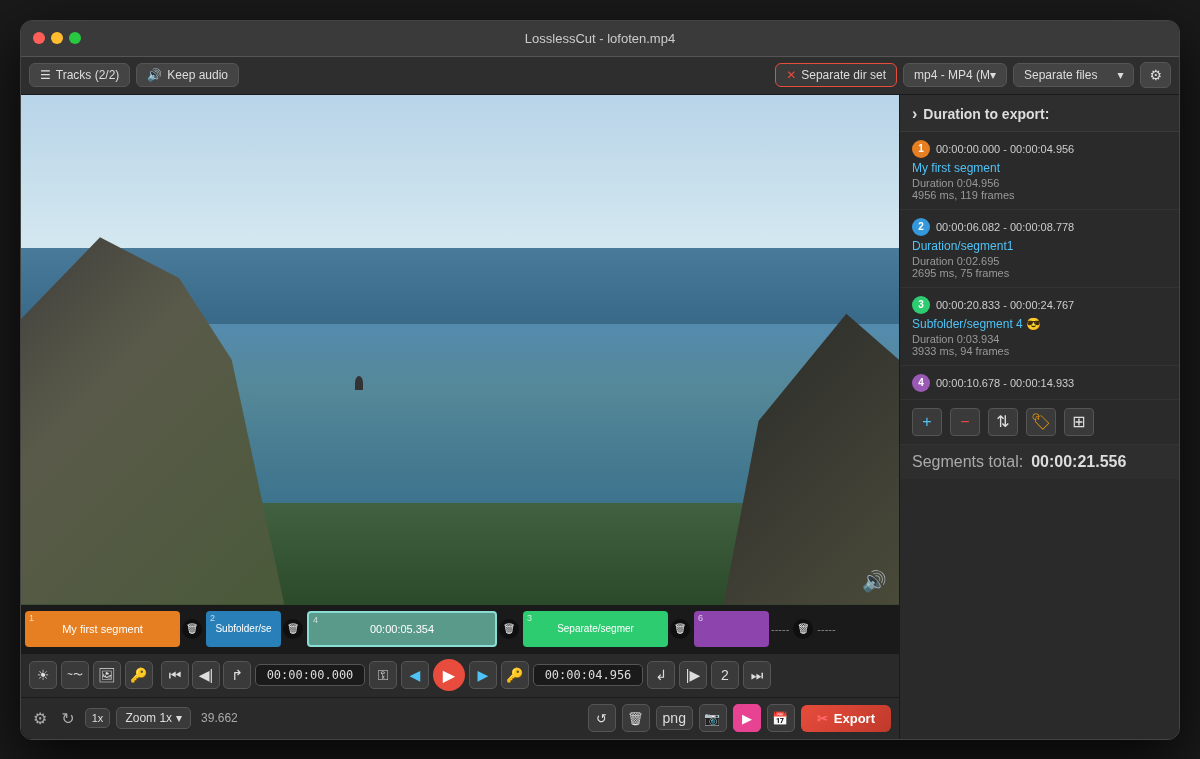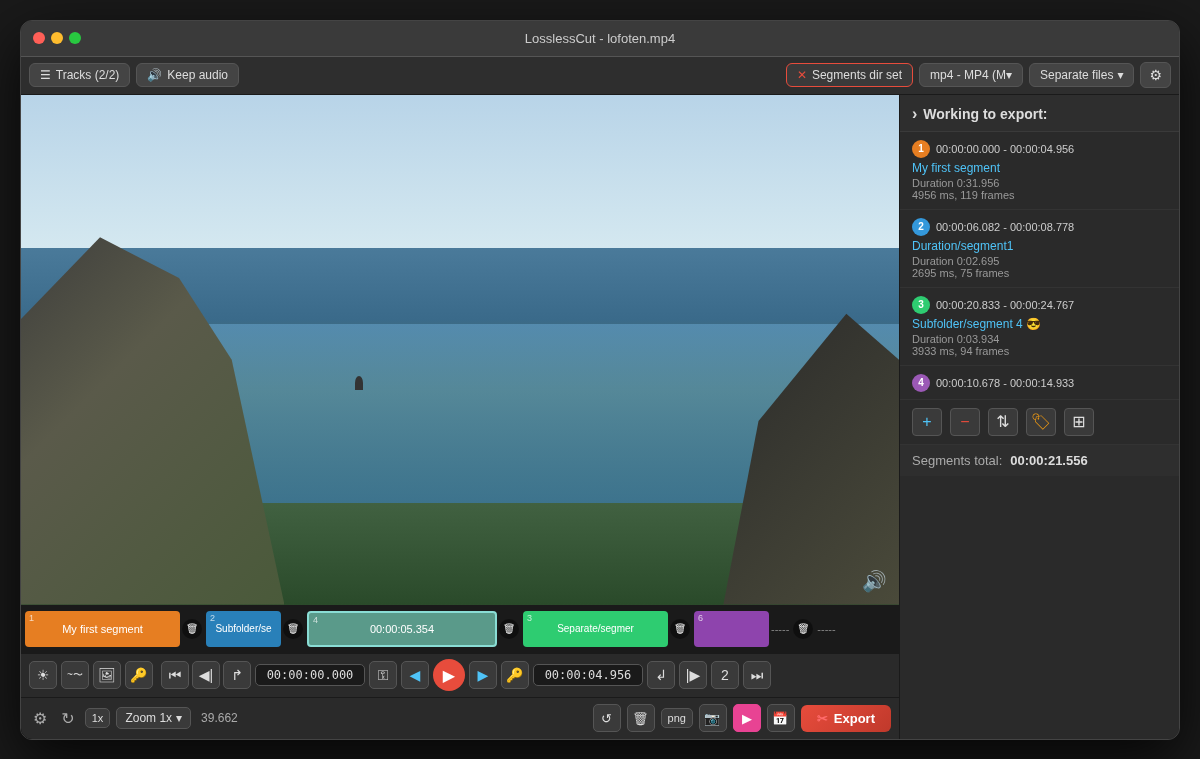--- a/index.html
+++ b/index.html
@@ -106,21 +106,21 @@
     .separate-files-btn {
       background: #444;
       border: 1px solid #555;
       border-radius: 6px;
       color: #ddd;
       font-size: 12px;
       padding: 4px 10px;
       cursor: pointer;
       display: flex;
       align-items: center;
-      gap: 4px;
+      gap: 20px;
     }
     .gear-btn {
       background: #444;
       border: 1px solid #555;
       border-radius: 6px;
       color: #ddd;
       font-size: 14px;
       padding: 4px 8px;
       cursor: pointer;
     }
@@ -270,21 +270,21 @@
       display: flex;
       align-items: center;
       justify-content: center;
       cursor: pointer;
     }
     .seg-action-btn.add { color: #4fc3f7; }
     .seg-action-btn.remove { color: #e74c3c; }
     .seg-action-btn.tag { color: #f39c12; }
     .segments-total {
       padding: 8px 12px;
-      font-size: 13px;
+      font-size: 16px;
       color: #ccc;
       display: flex;
       align-items: center;
       gap: 8px;
       background: #2e2e2e;
     }
     .total-label { color: #aaa; }
     .total-time { color: #ddd; font-weight: 600; }
     .timeline-area {
       height: 48px;
@@ -451,21 +451,21 @@
       display: flex;
       align-items: center;
       justify-content: center;
       cursor: pointer;
     }
     .png-btn {
       background: #3a3a3a;
       border: 1px solid #555;
       border-radius: 5px;
       color: #ddd;
-      font-size: 11px;
+      font-size: 14px;
       padding: 3px 6px;
       cursor: pointer;
     }
     .multiplier-btn {
       background: #3a3a3a;
       border: 1px solid #555;
       border-radius: 5px;
       color: #ddd;
       font-size: 11px;
       padding: 3px 6px;
@@ -497,21 +497,21 @@
       <span>☰</span>
       <span>Tracks (2/2)</span>
     </button>
     <button class="toolbar-btn">
       <span>🔊</span>
       <span>Keep audio</span>
     </button>
     <div class="toolbar-right">
       <button class="working-dir-btn">
         <span style="color:#e74c3c;">✕</span>
-        <span>Segments dir set</span>
+        <span>Separate dir set</span>
       </button>
       <button class="format-btn">
         <span>mp4 - MP4 (M▾</span>
       </button>
       <button class="separate-files-btn">
         <span>Separate files</span>
         <span>▾</span>
       </button>
       <button class="gear-btn">
         <span>⚙</span>
@@ -627,30 +627,30 @@
             <span class="scissors-icon">✂</span>
             <span>Export</span>
           </button>
         </div>
       </div>
     </div>
 
     <div class="sidebar">
       <div class="segments-header">
         <span style="font-size:16px;">›</span>
-        <span>Working to export:</span>
+        <span>Duration to export:</span>
       </div>
 
       <div class="segment-item">
         <div class="segment-time">
           <div class="segment-num seg-num-1">1</div>
           <span>00:00:00.000 - 00:00:04.956</span>
         </div>
         <div class="segment-name">My first segment</div>
-        <div class="segment-duration">Duration 0:31.956</div>
+        <div class="segment-duration">Duration 0:04.956</div>
         <div class="segment-frames">4956 ms, 119 frames</div>
       </div>
 
       <div class="segment-item">
         <div class="segment-time">
           <div class="segment-num seg-num-2">2</div>
           <span>00:00:06.082 - 00:00:08.778</span>
         </div>
         <div class="segment-name">Duration/segment1</div>
         <div class="segment-duration">Duration 0:02.695</div>

